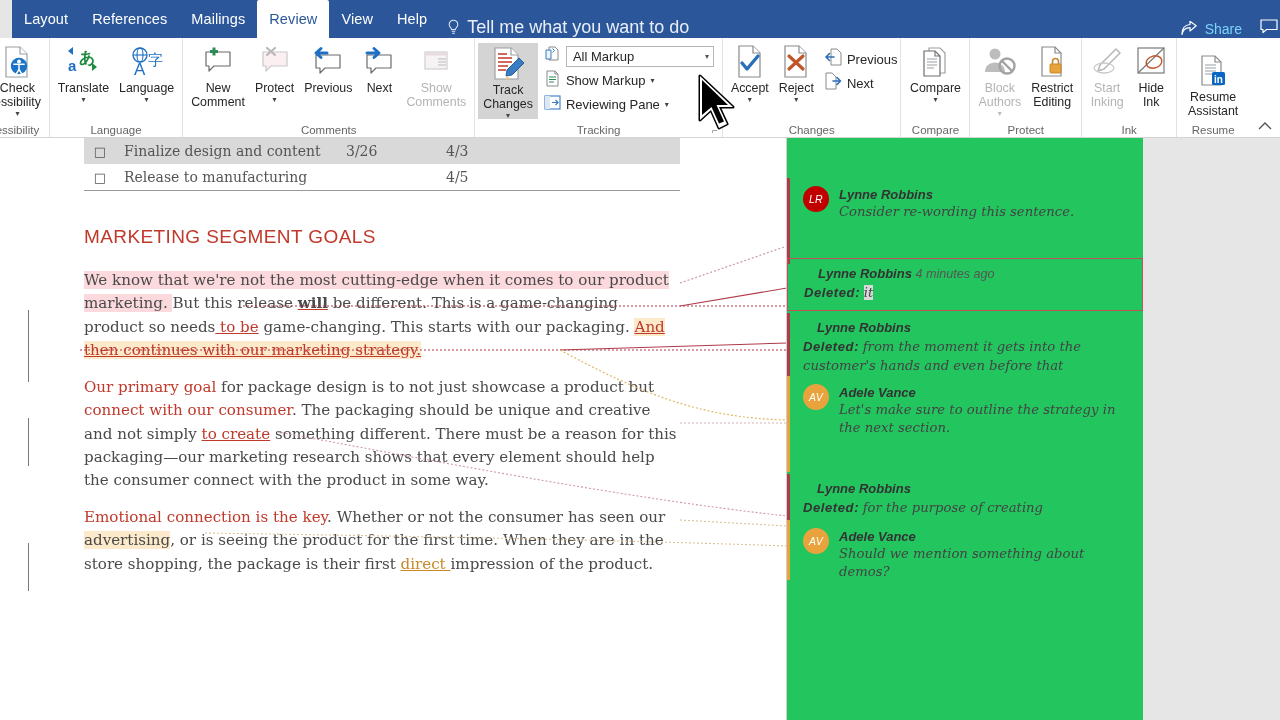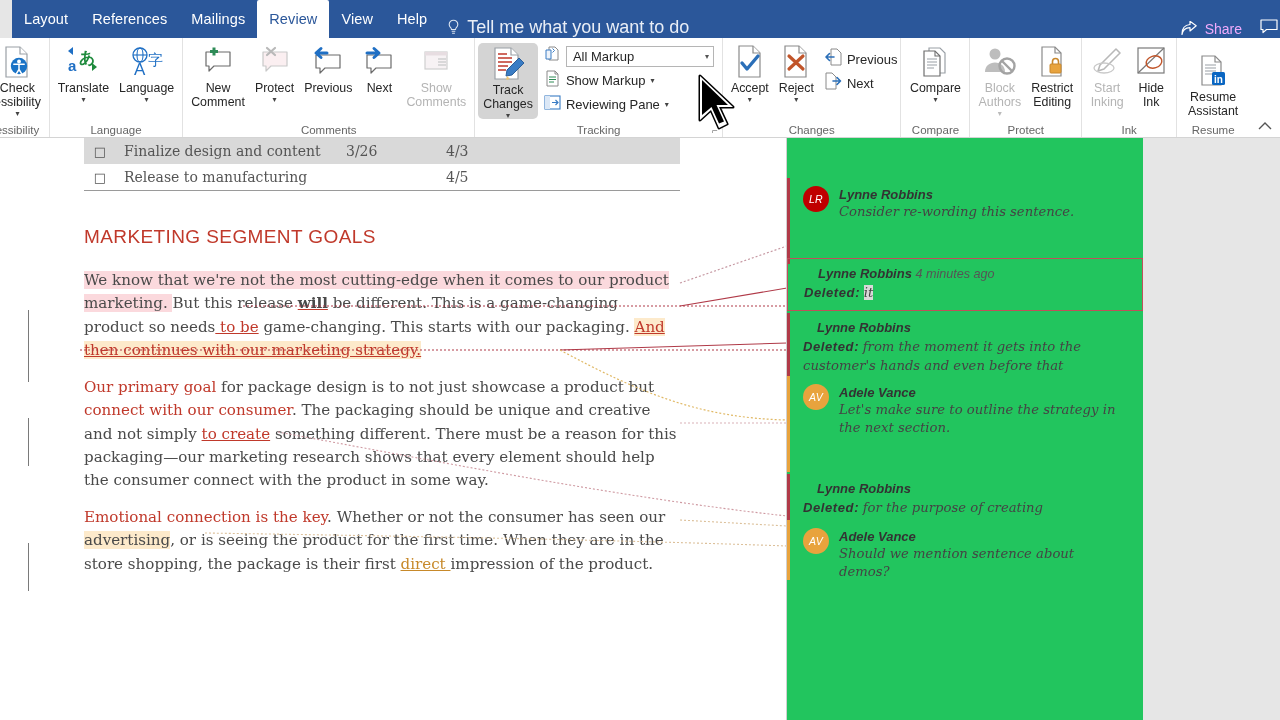--- a/index.html
+++ b/index.html
@@ -30,21 +30,21 @@
   .tellme {
     display: flex; align-items: center; gap: 7px;
     color: #e9eef6; font-size: 18px; margin-left: 8px; font-style: normal;
   }
   .bulb { width: 13px; height: 17px; display: inline-block; position: relative; }
   .bulb svg { display: block; }
   .tabbar-right {
     margin-left: auto; display: flex; align-items: center; gap: 18px;
     padding-right: 14px; color: #fff;
   }
-  .share-btn { display: flex; align-items: center; gap: 7px; font-size: 14px; color: #f0abfc; }
+  .share-btn { display: flex; align-items: center; gap: 7px; font-size: 14px; color: #7dd3fc; }
 
   
   .ribbon {
     position: absolute; left: 0; top: 38px; width: 1280px; height: 100px;
     background: #fff; border-bottom: 1px solid #d4d4d4;
     display: flex; align-items: stretch;
     overflow: hidden;
   }
   .group {
     position: relative; display: flex; flex-direction: column;
@@ -67,21 +67,21 @@
     text-align: center;
   }
   .btn .ico { height: 36px; display: flex; align-items: center; justify-content: center; }
   .btn .lbl {
     font-size: 12.4px; color: #262626; line-height: 14px; margin-top: 1px;
     white-space: pre-line;
   }
   .btn.dim .lbl { color: #b4b4b4; }
   .btn .caret { font-size: 8px; color: #444; line-height: 7px; margin-top: 1px; }
   .btn.dim .caret { color: #bbb; }
-  .btn.pressed { background: #d4d4d4; border-radius: 5px; }
+  .btn.pressed { background: #d4d4d4; border-radius: 0; }
 
   .smallrow { display: flex; align-items: center; gap: 5px; height: 24px; padding-left: 2px; }
   .smallrow .lbl { font-size: 13px; color: #262626; white-space: nowrap; }
   .smallrow .caret { font-size: 8px; color: #444; }
   .combo {
     display: flex; align-items: center; justify-content: space-between;
     width: 148px; height: 21px; border: 1px solid #b5b5b5; background: #fff;
     padding: 0 4px 0 6px; font-size: 13px; color: #262626;
   }
   .combo .caret { font-size: 8px; color: #555; }
@@ -637,21 +637,21 @@
         </div>
 
         <div class="cmt" style="top:382px; height:60px;">
           <div class="strip" style="background:#e8a33d;"></div>
           <div class="cmt-inner">
             <div class="avatar" style="background:#e8a33d;">
               <span>AV</span>
             </div>
             <div class="cmt-body">
               <div class="cmt-author">Adele Vance</div>
-              <div class="cmt-text">Should we mention sentence about demos?</div>
+              <div class="cmt-text">Should we mention something about demos?</div>
             </div>
           </div>
         </div>
 
       </div>
     </div>
   </div>
 
   <div class="cursor" style="left:698px; top:74px;">
     <svg width="46" height="62" viewBox="0 0 46 62">

